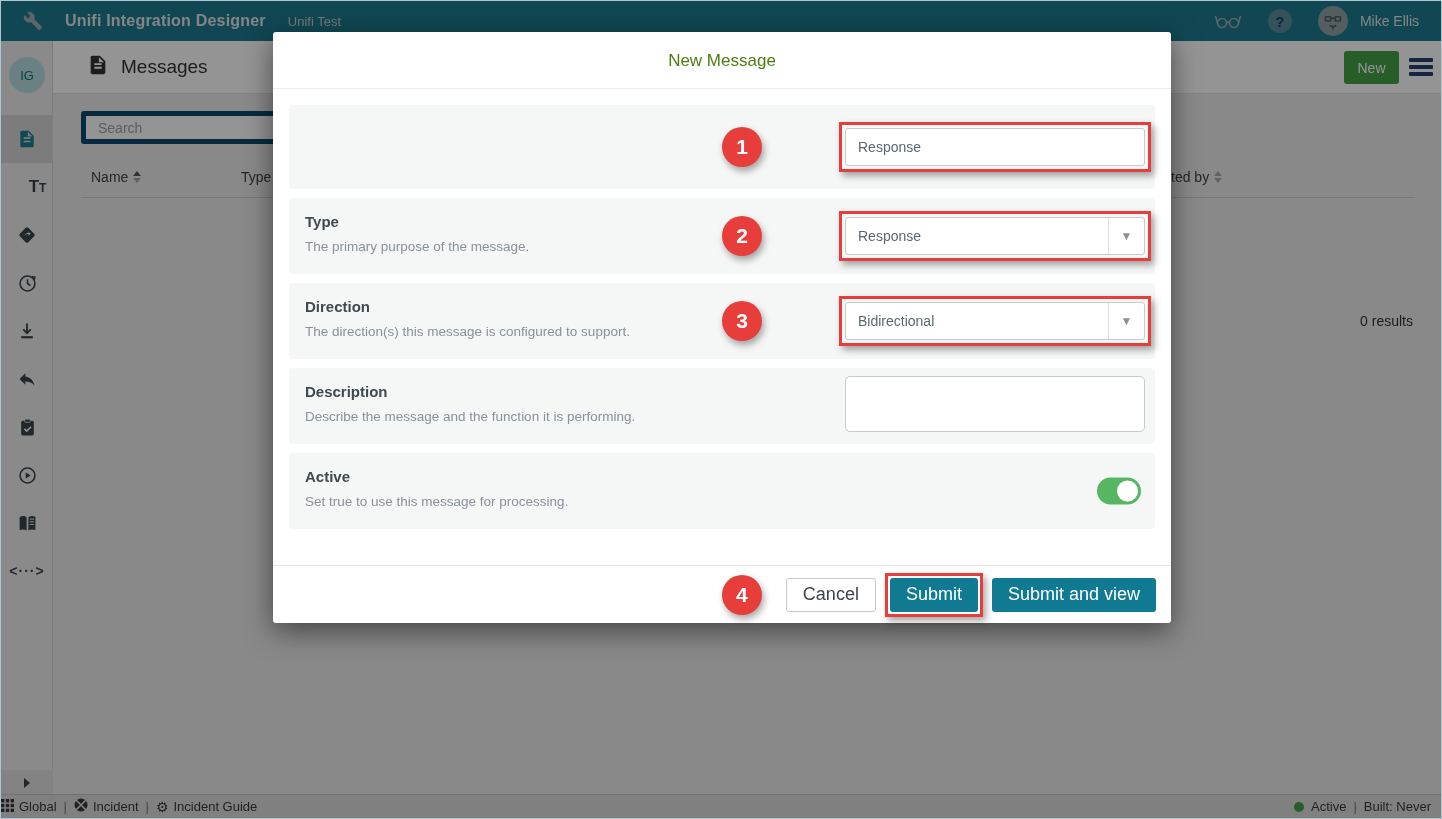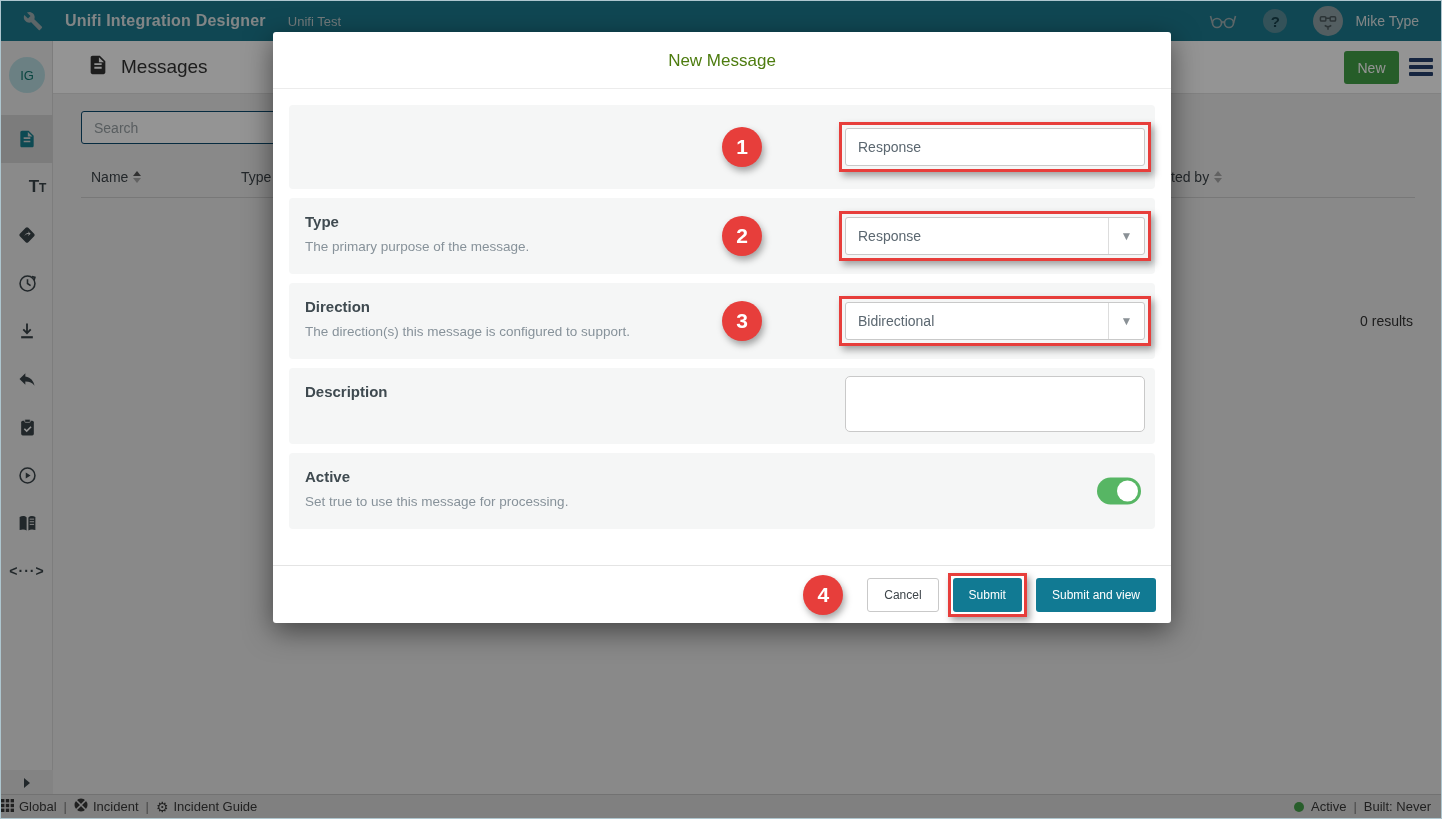--- a/index.html
+++ b/index.html
@@ -45,21 +45,21 @@
   .page-header { position:absolute; left:0; top:0; width:100%; height:53px; background:#ffffff;
                  border-bottom:1px solid #e0e0e0; display:flex; align-items:center; }
   .page-header .ph-icon { margin-left:34px; }
   .page-header .ph-title { font-size:19px; color:#333; margin-left:12px; }
   .new-btn { position:absolute; right:44px; top:10px; width:55px; height:33px; background:#43a047;
              color:#fff; font-size:14px; border:none; border-radius:3px; cursor:pointer; }
   .hamburger { position:absolute; right:10px; top:17px; width:24px; height:18px; cursor:pointer; }
   .hamburger div { height:4px; background:#27406e; border-radius:1px; margin-bottom:3px; }
 
   .search-box { position:absolute; left:28px; top:70px; width:210px; height:33px; background:#fff;
-                border:1px solid #0c4a6e; border-radius:3px; display:flex; align-items:center; }
+                border:5px solid #0c4a6e; border-radius:3px; display:flex; align-items:center; }
   .search-box input { border:none; outline:none; flex:1; height:100%; padding:0 12px; font-size:14px;
                       color:#555; background:transparent; font-family:inherit; }
   .search-box input::placeholder { color:#9aa2a6; }
   .search-seg { width:30px; height:100%; border-left:1px solid #ddd; display:flex; align-items:center;
                 justify-content:center; }
 
   .col-head { position:absolute; top:128px; font-size:14px; font-weight:400; color:#3d4449; cursor:pointer;
               display:flex; align-items:center; gap:5px; }
   .sort { display:flex; flex-direction:column; gap:2px; }
   .sort i { display:block; width:0; height:0; border-left:4px solid transparent; border-right:4px solid transparent; }
@@ -112,21 +112,21 @@
   .toggle.on .knob { left:auto; right:3px; }
 
   .ann { position:absolute; width:40px; height:40px; border-radius:50%; background:#e73e3b; color:#fff;
          font-size:21px; font-weight:700; display:flex; align-items:center; justify-content:center;
          box-shadow:2px 4px 7px rgba(0,0,0,.35); }
   .row-ann { left:433px; top:50%; transform:translateY(-50%); }
 
   .modal-footer { position:absolute; left:0; bottom:0; width:100%; height:58px; border-top:1px solid #e4e4e4;
                   display:flex; align-items:center; justify-content:flex-end; padding-right:15px; gap:9px; }
   .ann-footer { position:static; transform:none; margin-right:15px; }
-  .btn { height:34px; border-radius:3px; font-size:12px; font-family:inherit; cursor:pointer; padding:0 16px; }
+  .btn { height:34px; border-radius:3px; font-size:18px; font-family:inherit; cursor:pointer; padding:0 16px; }
   .btn-cancel { background:#fff; border:1px solid #c9c9c9; color:#3d4449; }
   .btn-teal { background:#117a93; border:none; color:#fff; font-weight:400; }
   .redbox-inline { border:3px solid #e73e3b; padding:2px; box-shadow:3px 4px 7px rgba(0,0,0,.35); display:inline-flex; }
 </style>
 </head>
 <body>
 
 <div class="screen">
 
   <div class="topbar">
@@ -146,21 +146,21 @@
         </svg>
       </span>
       <span class="help-circle icon-btn">?</span>
       <span class="tb-avatar">
         <svg width="26" height="26" viewBox="0 0 24 24" fill="none" stroke="#4d5a5e" stroke-width="1.4">
           <rect x="5" y="8" width="5" height="4" rx="1"></rect>
             <rect x="14" y="8" width="5" height="4" rx="1"></rect>
           <path d="M10 9.5 h4 M9 16 q3 2.5 6 0 M12 17 v3"></path>
         </svg>
       </span>
-      <span class="tb-user">Mike Type</span>
+      <span class="tb-user">Mike Ellis</span>
     </span>
   </div>
 
   <div class="sidebar">
     <div class="sb-avatar">IG</div>
 
     <div class="sb-item active" style="top:74px">
       <span>
         <svg width="20" height="20" viewBox="0 0 24 24" fill="#17808f">
             <path d="M14 2H6c-1.1 0-2 .9-2 2v16c0 1.1.9 2 2 2h12c1.1 0 2-.9 2-2V8l-6-6zm2 14H8v-2h8v2zm0-4H8v-2h8v2zm-3-5V3.5L18.5 9H13z"></path>
@@ -364,20 +364,21 @@
         <div class="redbox">
           <div class="select">
             <span class="sel-val">Bidirectional</span>
             <span class="sel-caret">▼</span>
           </div>
         </div>
       </div>
 
       <div class="form-row">
         <div class="f-label">Description</div>
+        <div class="f-desc">Describe the message and the function it is performing.</div>
         <div class="ctl">
           <textarea class="textarea" style=""></textarea>
         </div>
       </div>
 
       <div class="form-row">
         <div class="f-label">Active</div>
         <div class="f-desc">Set true to use this message for processing.</div>
         <div class="toggle on" id="active-toggle">
             <span class="knob"></span>

